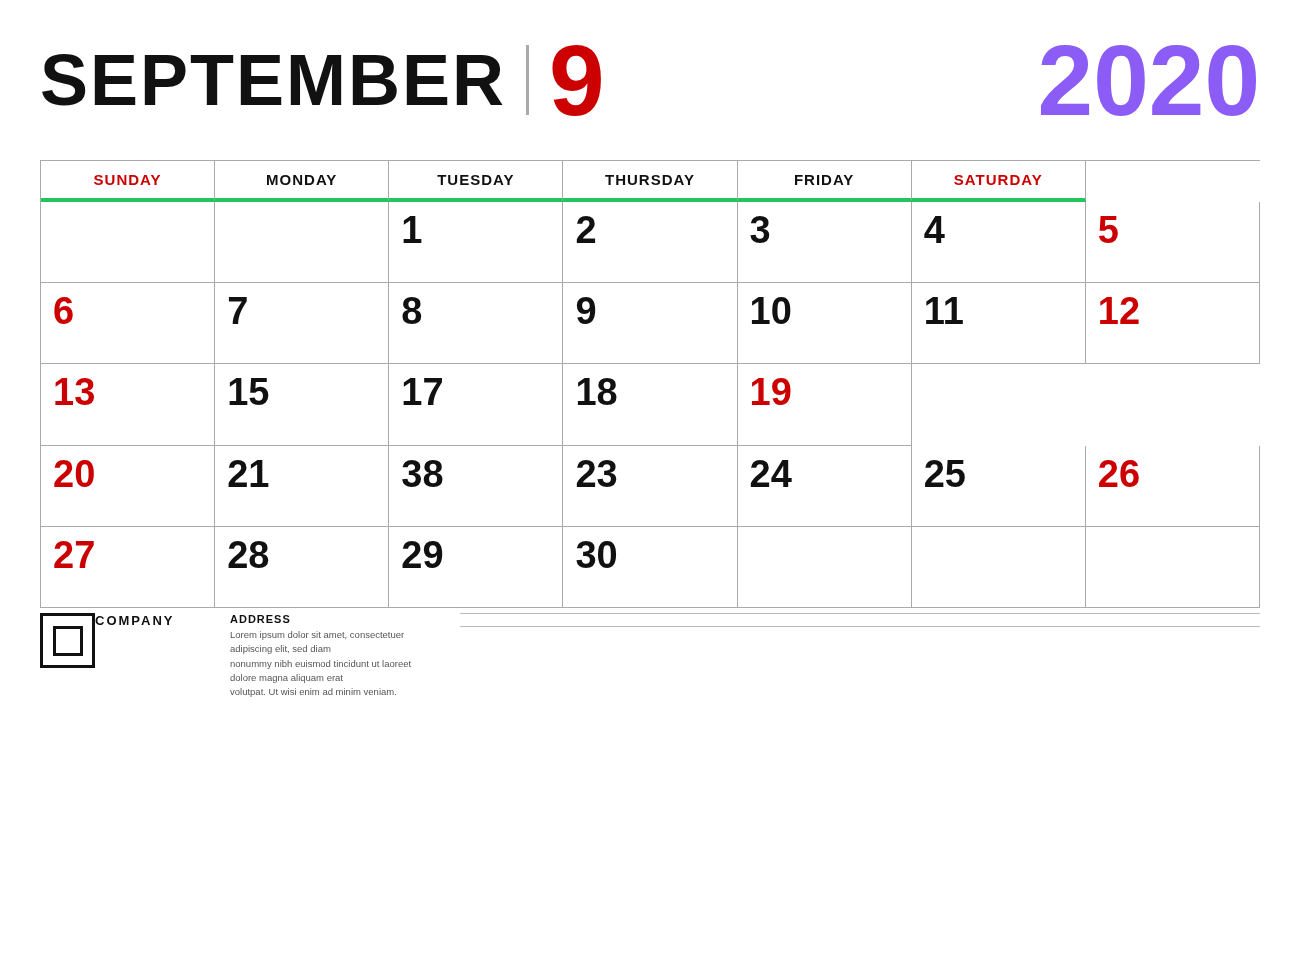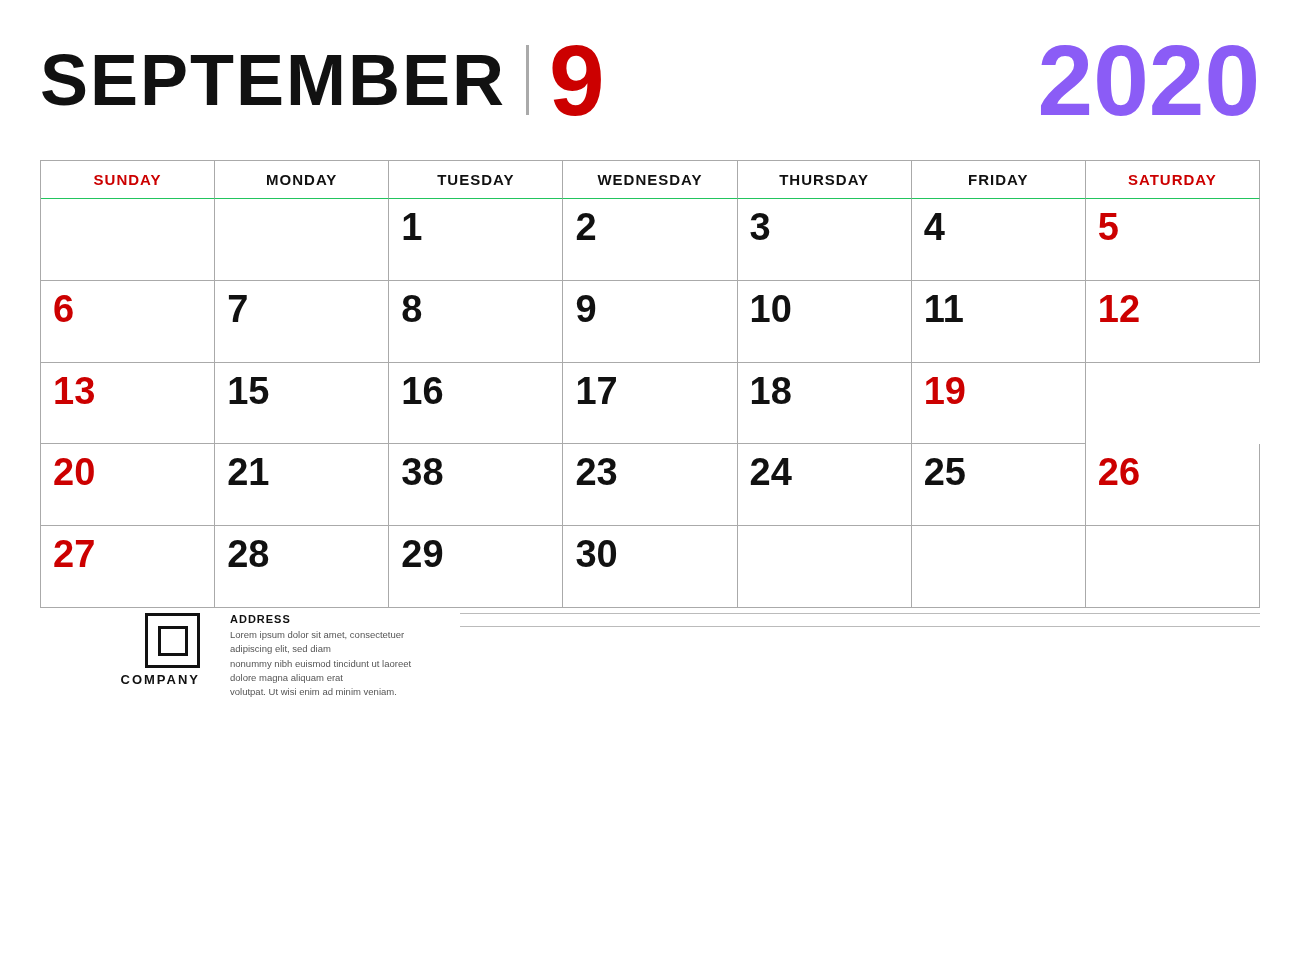--- a/index.html
+++ b/index.html
@@ -65,21 +65,21 @@
       flex-direction: column;
       border-top: 1px solid #aaa;
       border-left: 1px solid #aaa;
     }
     .day-headers {
       display: grid;
       grid-template-columns: repeat(7, 1fr);
     }
     .day-header {
       border-right: 1px solid #aaa;
-      border-bottom: 1px solid #22c55e;
+      border-bottom: 4px solid #22c55e;
       text-align: center;
       padding: 10px 5px;
       font-size: 15px;
       font-weight: 700;
       letter-spacing: 1px;
       text-transform: uppercase;
     }
     .day-header.weekend {
       color: #cc0000;
     }
@@ -114,22 +114,22 @@
     
     .footer {
       height: 130px;
       display: flex;
       align-items: flex-start;
       margin-top: 5px;
       gap: 30px;
     }
     .footer-logo-area {
       display: flex;
-      flex-direction: column;
-      align-items: flex-end;
+      flex-direction: row;
+      align-items: flex-start;
       width: 160px;
       flex-shrink: 0;
     }
     .logo-box {
       width: 55px;
       height: 55px;
       border: 3px solid #111;
       position: relative;
       display: flex;
       align-items: center;
@@ -191,21 +191,20 @@
       <span class="month-number">9</span>
     </div>
     <span class="year-number">2020</span>
   </div>
 
   <div class="calendar">
     <div class="day-headers">
     <div class="day-header weekend">SUNDAY</div>
         <div class="day-header weekday">MONDAY</div>
         <div class="day-header weekday">TUESDAY</div>
-        <div class="day-header weekday">WEDNESDAY</div>
         <div class="day-header weekday">THURSDAY</div>
         <div class="day-header weekday">FRIDAY</div>
         <div class="day-header weekend">SATURDAY</div>
       </div>
     <div class="weeks">
     <div class="week-row">
           <div class="day-cell"><span class="day-num empty"></span></div>
           <div class="day-cell"><span class="day-num empty"></span></div>
           <div class="day-cell"><span class="day-num black">1</span></div>
           <div class="day-cell"><span class="day-num black">2</span></div>
@@ -218,21 +217,20 @@
           <div class="day-cell"><span class="day-num black">7</span></div>
           <div class="day-cell"><span class="day-num black">8</span></div>
           <div class="day-cell"><span class="day-num black">9</span></div>
           <div class="day-cell"><span class="day-num black">10</span></div>
           <div class="day-cell"><span class="day-num black">11</span></div>
           <div class="day-cell"><span class="day-num red">12</span></div>
         </div>
         <div class="week-row">
           <div class="day-cell"><span class="day-num red">13</span></div>
           <div class="day-cell"><span class="day-num black">15</span></div>
-          <div class="day-cell"><span class="day-num black">16</span></div>
           <div class="day-cell"><span class="day-num black">17</span></div>
           <div class="day-cell"><span class="day-num black">18</span></div>
           <div class="day-cell"><span class="day-num red">19</span></div>
         </div>
         <div class="week-row">
           <div class="day-cell"><span class="day-num red">20</span></div>
           <div class="day-cell"><span class="day-num black">21</span></div>
           <div class="day-cell"><span class="day-num black">38</span></div>
           <div class="day-cell"><span class="day-num black">23</span></div>
           <div class="day-cell"><span class="day-num black">24</span></div>

